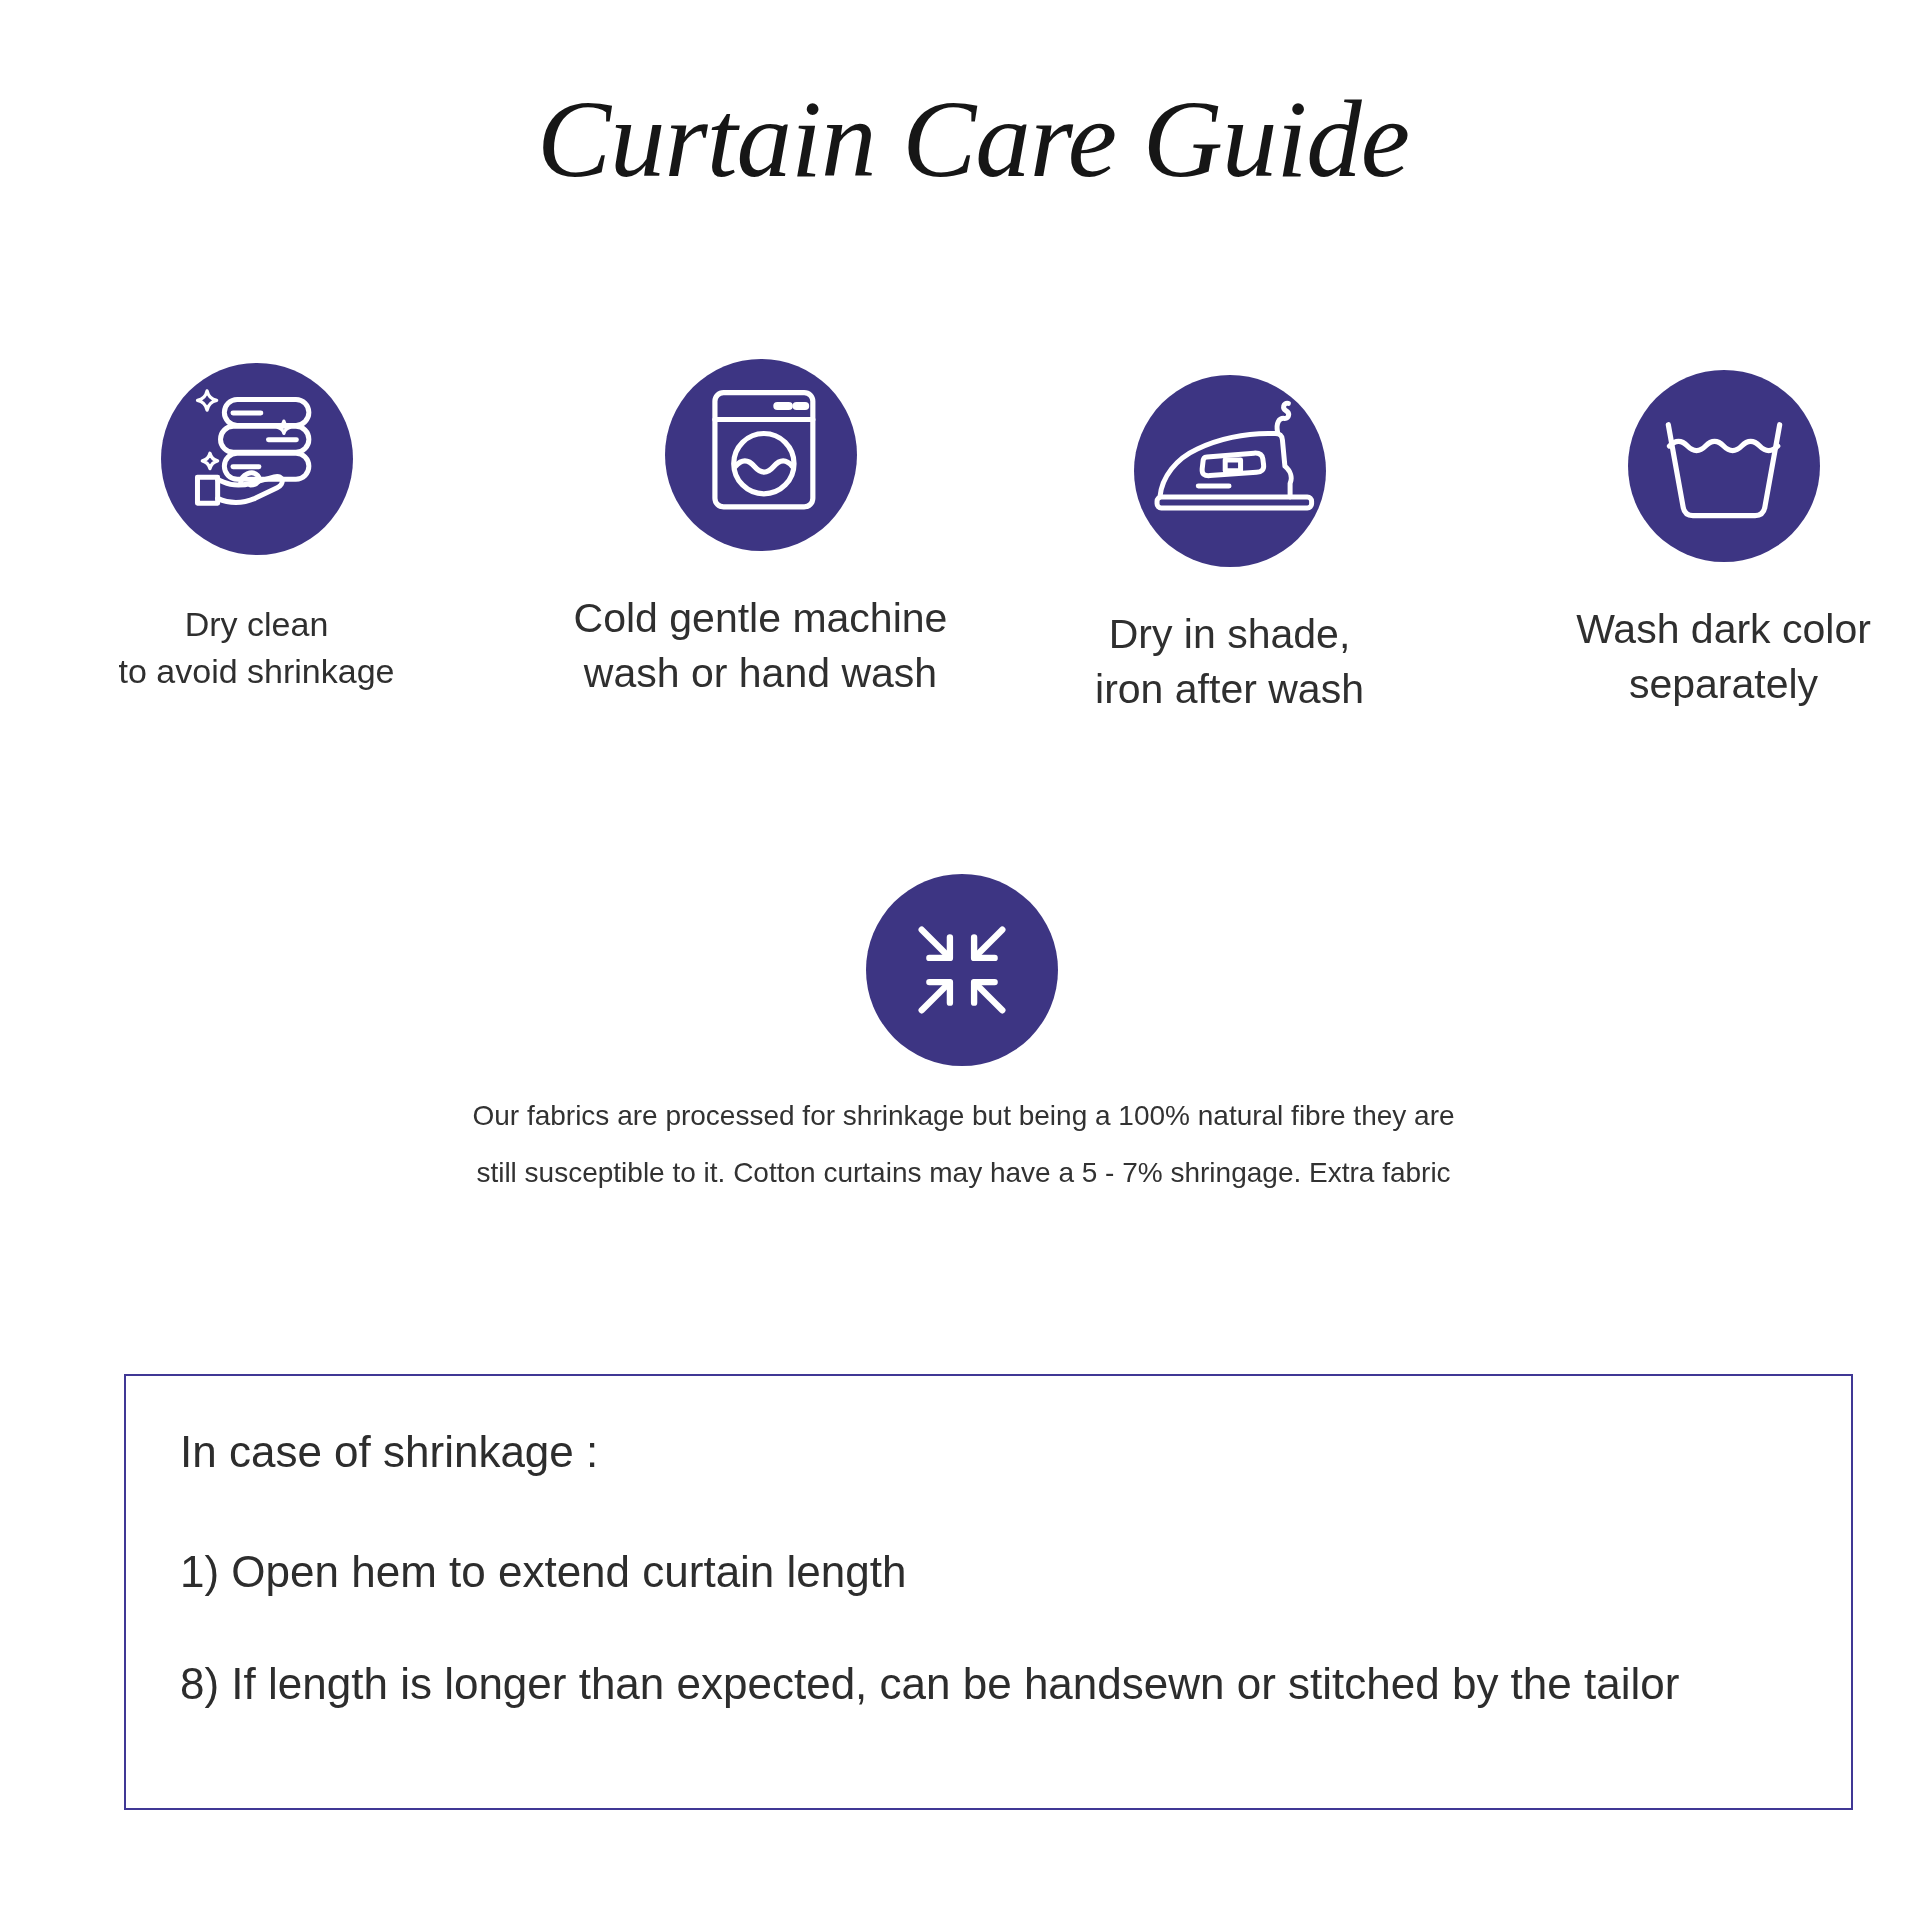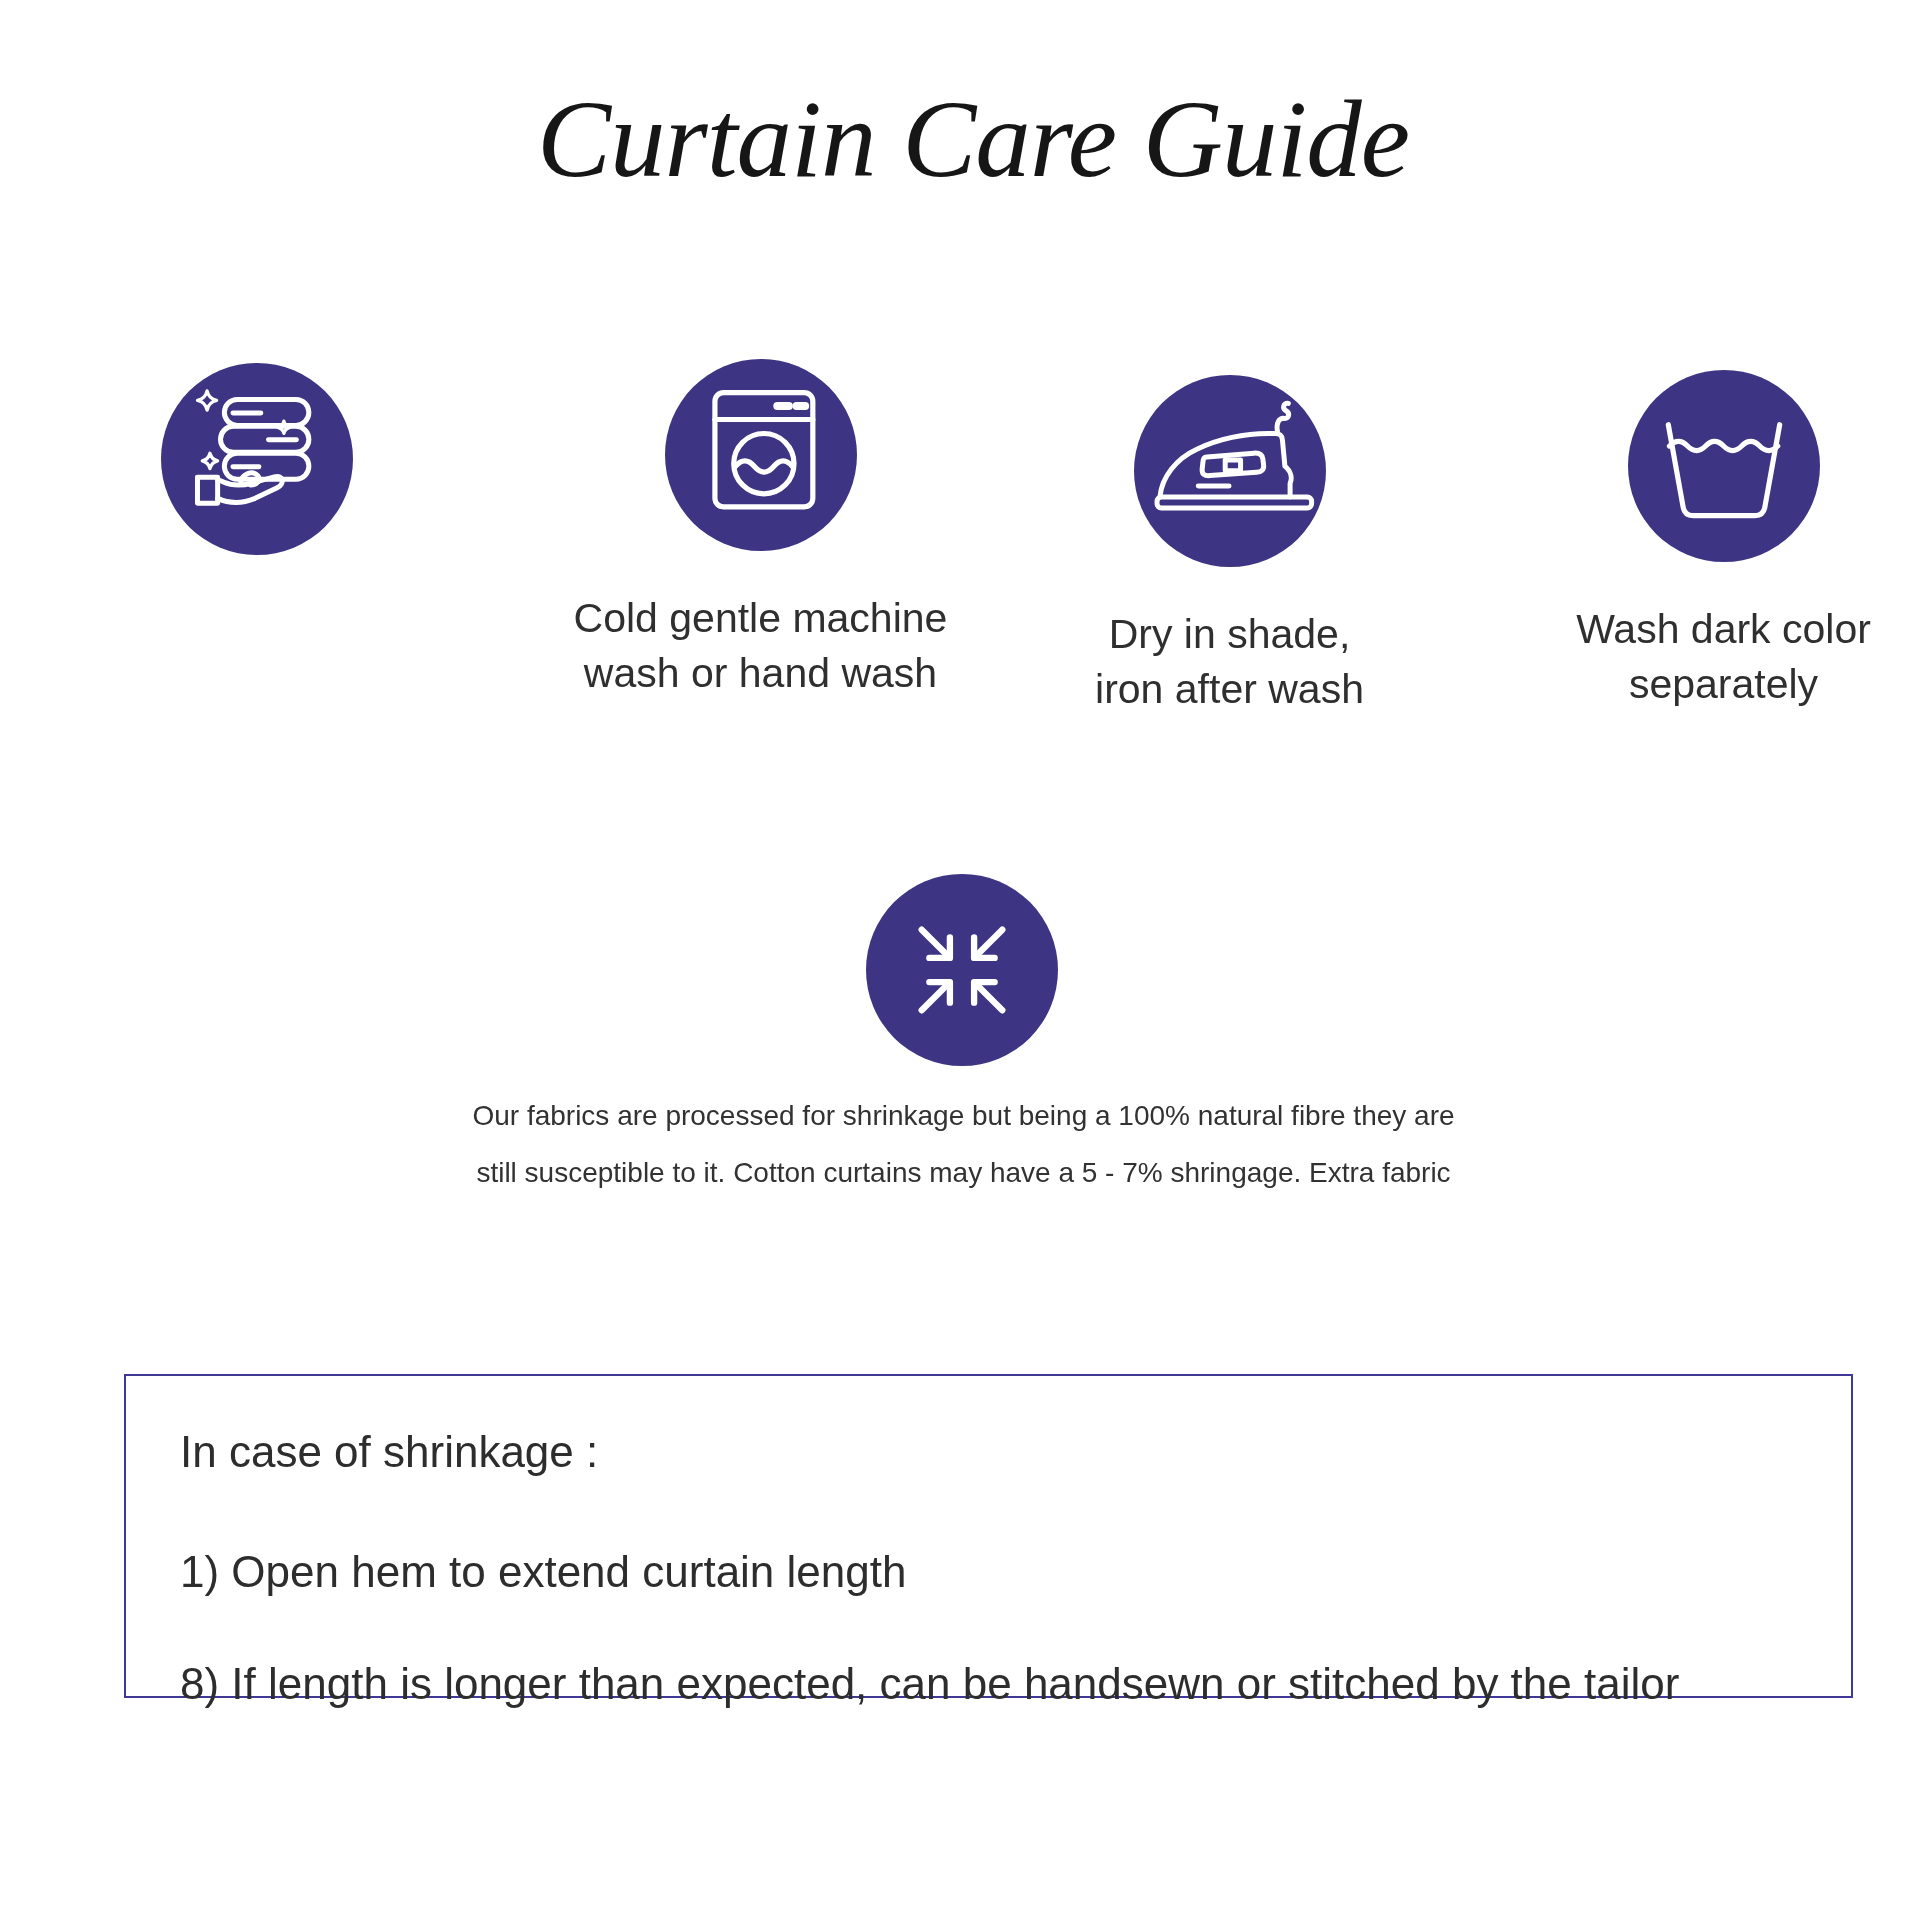--- a/index.html
+++ b/index.html
@@ -23,21 +23,21 @@
   .col-4{left:1486px;top:370px;}
   .circle{position:relative;width:192px;height:192px;margin:0 auto;border-radius:50%;
           background:var(--accent-color);}
   .circle svg{position:absolute;left:0;top:0;width:100%;height:100%;}
   .icon-stroke{stroke:var(--icon-stroke);fill:none;stroke-linecap:round;stroke-linejoin:round;}
   .care-label{margin-top:40px;font-size:41px;line-height:55px;color:#2f2f2f;}
   .col-1 .care-label{margin-top:46px;font-size:34px;line-height:47px;}
   .shrink-circle{position:absolute;left:866px;top:874px;}
   .paragraph{position:absolute;left:0;right:0;top:1087px;text-align:center;
              font-size:28px;line-height:57px;color:#323232;}
-  .shrink-box{position:absolute;left:124px;top:1374px;width:1729px;height:324px;
+  .shrink-box{position:absolute;left:124px;top:1374px;width:1729px;height:436px;
               border:2px solid var(--box-border-color);box-sizing:border-box;}
   .box-line{position:absolute;left:54px;white-space:nowrap;font-size:44px;line-height:55px;color:#2d2d2d;}
   .box-heading{top:48px;}
   .box-item-1{top:168px;}
   .box-item-2{top:280px;}
 </style>
 </head>
 <body>
 
 <div class="canvas">
@@ -57,20 +57,24 @@
           <rect x="19" y="59.5" width="10.5" height="13.5"></rect>
           <path d="M29.5,70.5 C36,73.5 43,73 49,70.5 L60.5,65 C64.5,63 64,58 59,59.3 L47.5,62.5 C41.5,64.2 36.5,63.8 32.5,62 L29.5,60.7"></path>
           <path d="M41.5,62.5 C41.8,58 47.5,55.5 50.3,58.6 C52.3,60.8 50,63.6 46.5,63.6"></path>
         </g>
         <g class="icon-stroke" stroke-width="1.7">
           <path d="M24,14.5 Q24.9,18.6 29,19.5 Q24.9,20.4 24,24.5 Q23.1,20.4 19,19.5 Q23.1,18.6 24,14.5 Z"></path>
           <path d="M25.5,47 Q26.3,50.2 29.5,51 Q26.3,51.8 25.5,55 Q24.7,51.8 21.5,51 Q24.7,50.2 25.5,47 Z"></path>
           <path d="M64,30.3 Q64.6,32.9 67.2,33.5 Q64.6,34.1 64,36.7 Q63.4,34.1 60.8,33.5 Q63.4,32.9 64,30.3 Z"></path>
         </g>
       </svg>
+    </div>
+    <div class="care-label">
+      <div>Dry clean</div>
+      <div>to avoid shrinkage</div>
     </div>
   </div>
 
   <div class="care-col col-2">
     <div class="circle">
       <svg viewBox="0 0 100 100">
         <g class="icon-stroke" stroke-width="2.7">
           <rect x="26" y="17.5" width="51" height="59.5" rx="4.5"></rect>
           <line x1="26" y1="31.5" x2="77" y2="31.5"></line>
           <line x1="58.5" y1="24.5" x2="64.5" y2="24.5" stroke-width="4.2"></line>

